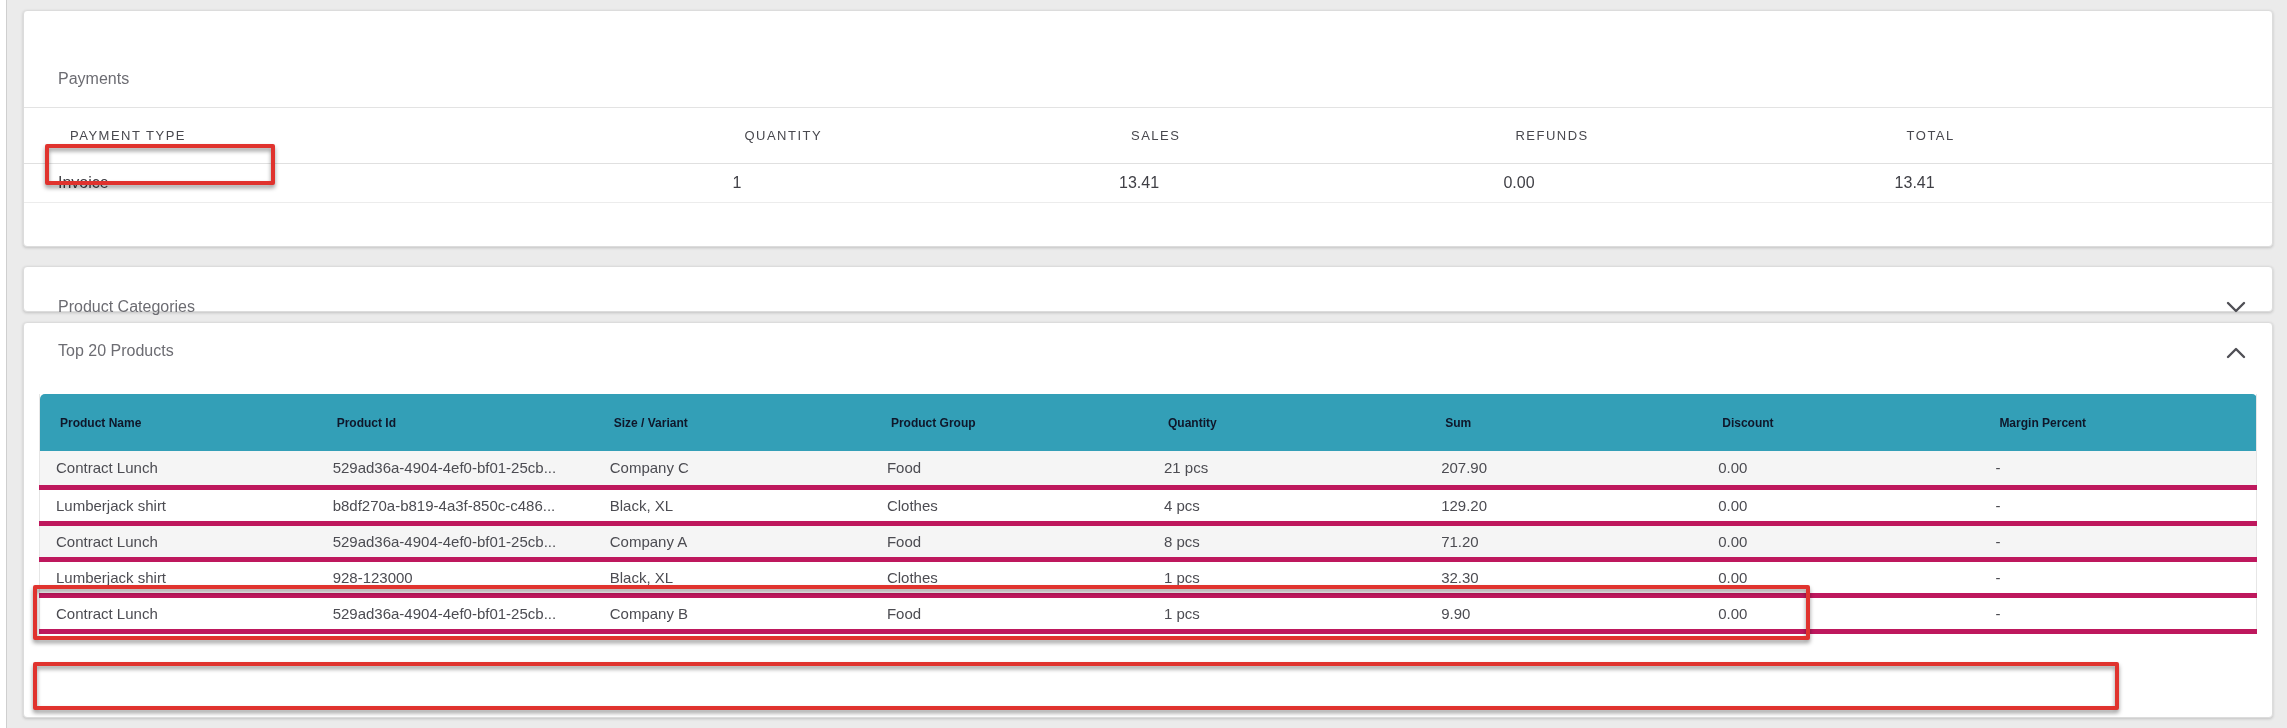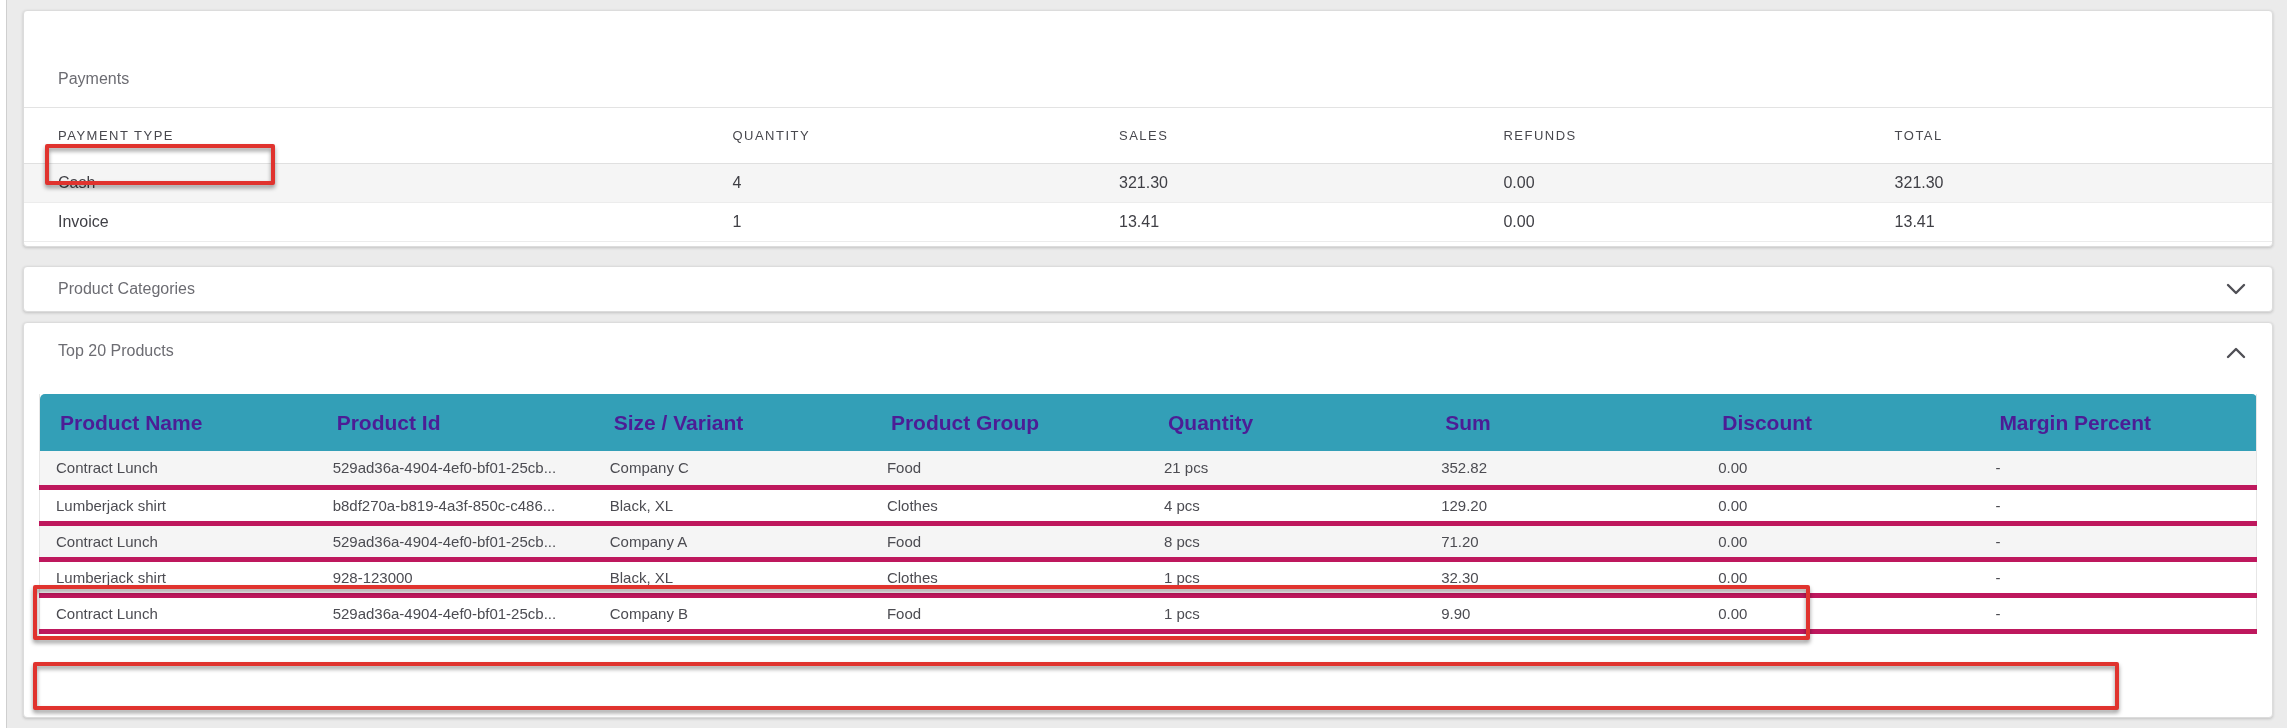--- a/index.html
+++ b/index.html
@@ -39,21 +39,21 @@
 
   
   .payments-table {
     width: 100%;
     border-collapse: collapse;
     table-layout: fixed;
   }
   .payments-table th {
     height: 55px;
     text-align: left;
-    padding-left: 34px;
+    padding-left: 46px;
     font-size: 13px;
     font-weight: 500;
     letter-spacing: 1.5px;
     color: #48484e;
     border-bottom: 1px solid #e0e0e0;
     text-transform: uppercase;
   }
   .payments-table td {
     height: 39px;
     padding-left: 34px;
@@ -62,21 +62,21 @@
     border-bottom: 1px solid #ececec;
   }
   tr.striped { background: #f5f5f5; }
 
   
   .collapse-header {
     position: relative;
     height: 100%;
     cursor: pointer;
   }
-  .card-categories .collapse-header { height: 44px; line-height: 44px; padding-left: 34px; }
+  .card-categories .collapse-header { height: 44px; line-height: 44px; padding-left: 34px; margin-top: 18px; }
   .top20-title-row {
     position: relative;
     padding: 19px 12px 0 34px;
     height: 71px;
   }
   .chevron {
     position: absolute;
     right: 26px;
     top: 50%;
     transform: translateY(-50%);
@@ -91,22 +91,22 @@
   .products-table {
     width: 100%;
     border-collapse: collapse;
     table-layout: fixed;
     border: 1px solid #e6e6e6;
     border-top: none;
   }
   .products-table th {
     height: 57px;
     background: var(--teal, #339fb7);
-    color: #4c1d95;
-    font-size: 21px;
+    color: #0f172a;
+    font-size: 12px;
     font-weight: 700;
     text-align: left;
     padding-left: 20px;
   }
   .products-table th:first-child { border-radius: 5px 0 0 0; }
   .products-table th:last-child  { border-radius: 0 5px 0 0; }
   .products-table td {
     height: 36px;
     padding-left: 16px;
     font-size: 15px;
@@ -150,27 +150,20 @@
     <thead>
       <tr>
         <th>PAYMENT TYPE</th>
         <th>QUANTITY</th>
         <th>SALES</th>
         <th>REFUNDS</th>
         <th>TOTAL</th>
       </tr>
     </thead>
     <tbody id="payments-body">
-        <tr class="striped">
-    <td>Cash</td>
-    <td>4</td>
-    <td>321.30</td>
-    <td>0.00</td>
-    <td>321.30</td>
-  </tr>
         <tr>
     <td>Invoice</td>
     <td>1</td>
     <td>13.41</td>
     <td>0.00</td>
     <td>13.41</td>
   </tr>
       </tbody>
   </table>
 </section>
@@ -219,21 +212,21 @@
           <th>Margin Percent</th>
         </tr>
       </thead>
       <tbody id="products-body">
           <tr class="striped">
     <td>Contract Lunch</td>
     <td>529ad36a-4904-4ef0-bf01-25cb...</td>
     <td>Company C</td>
     <td>Food</td>
     <td>21 pcs</td>
-    <td>352.82</td>
+    <td>207.90</td>
     <td>0.00</td>
     <td>-</td>
   </tr>
           <tr>
     <td>Lumberjack shirt</td>
     <td>b8df270a-b819-4a3f-850c-c486...</td>
     <td>Black, XL</td>
     <td>Clothes</td>
     <td>4 pcs</td>
     <td>129.20</td>

